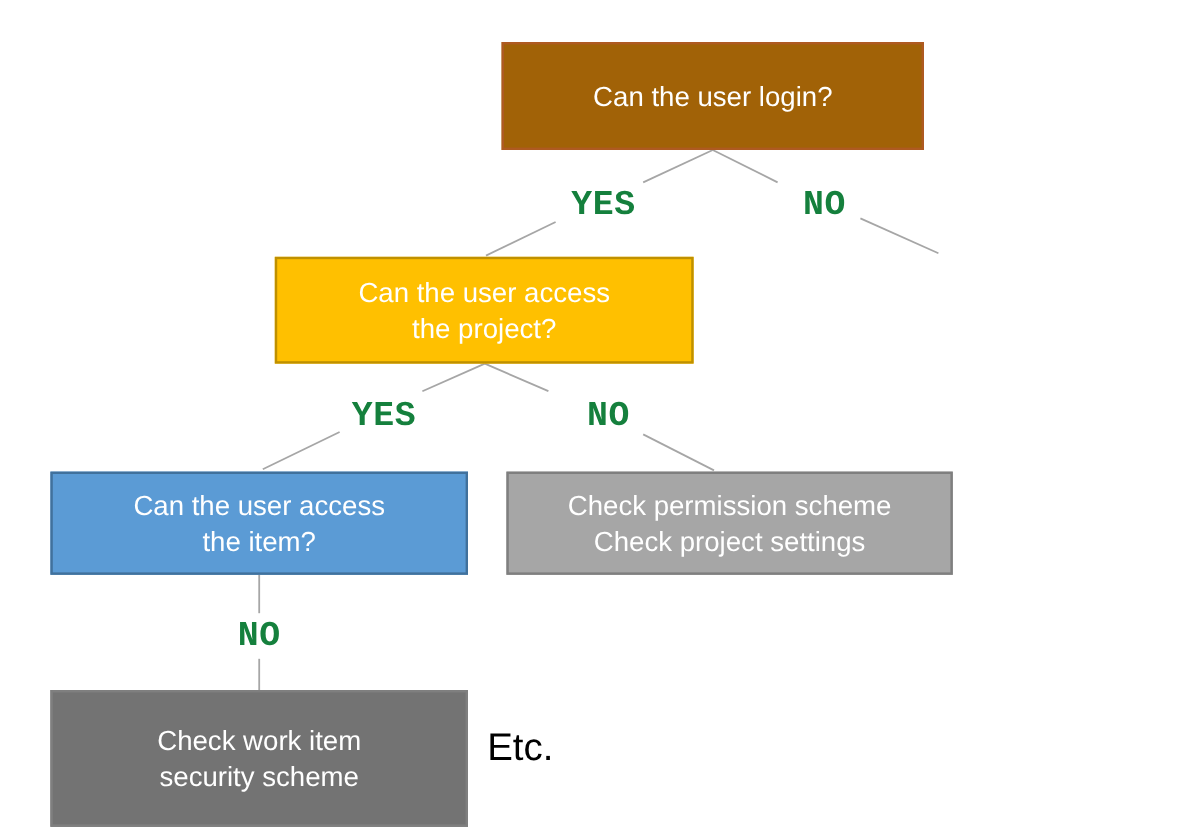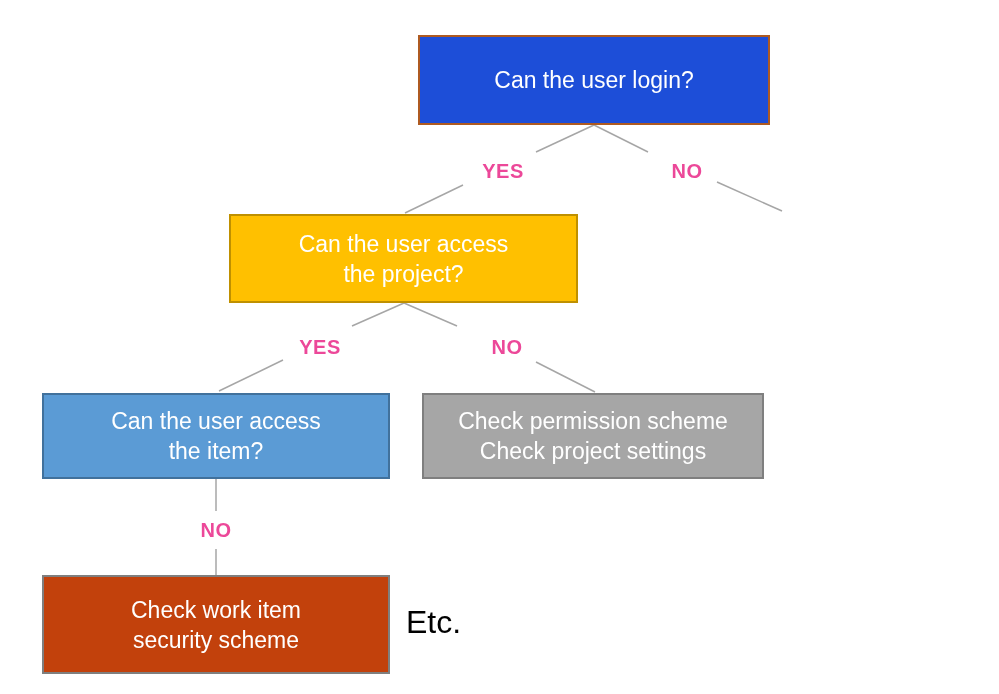--- a/index.html
+++ b/index.html
@@ -28,33 +28,34 @@
     box-sizing: border-box;
     display: flex;
     align-items: center;
     justify-content: center;
     text-align: center;
     color: #ffffff;
     font-size: 23px;
     line-height: 30px;
     white-space: pre-line;
   }
-  .n-login      { left: 418px; top: 35px;  width: 352px; height: 90px; background: #1d4ed8; border: 2px solid #AE5A21; }
+  .n-login      { left: 418px; top: 35px;  width: 352px; height: 90px; background: #a16207; border: 2px solid #AE5A21; }
   .n-project    { left: 229px; top: 214px; width: 349px; height: 89px; background: #FFC000; border: 2px solid #BF9000; }
   .n-appaccess  { left: 610px; top: 213px; width: 345px; height: 90px; background: #A6A6A6; border: 2px solid #7F7F7F; }
   .n-item       { left: 42px;  top: 393px; width: 348px; height: 86px; background: #5B9BD5; border: 2px solid #41719C; }
-  .n-permission { left: 422px; top: 393px; width: 342px; height: 86px; background: #A6A6A6; border: 2px solid #7F7F7F; }
-  .n-security   { left: 42px;  top: 575px; width: 348px; height: 99px; background: #c2410c; border: 2px solid #7F7F7F; }
+  .n-permission { left: 422px; top: 393px; width: 372px; height: 86px; background: #A6A6A6; border: 2px solid #7F7F7F; }
+  .n-security   { left: 42px;  top: 575px; width: 348px; height: 114px; background: #737373; border: 2px solid #7F7F7F; }
   .branch-label {
     position: absolute;
     transform: translate(-50%, -50%);
     font-weight: bold;
-    font-size: 20px;
-    color: #ec4899;
+    font-size: 29px;
+    color: #15803d;
     letter-spacing: 0.5px;
+    font-family: Liberation Mono, monospace;
   }
   .bl-login-yes   { left: 503px; top: 171px; }
   .bl-login-no    { left: 687px; top: 171px; }
   .bl-project-yes { left: 320px; top: 347px; }
   .bl-project-no  { left: 507px; top: 347px; }
   .bl-item-no     { left: 216px; top: 530px; }
   .etc-label {
     position: absolute;
     left: 406px;
     top: 604px;

